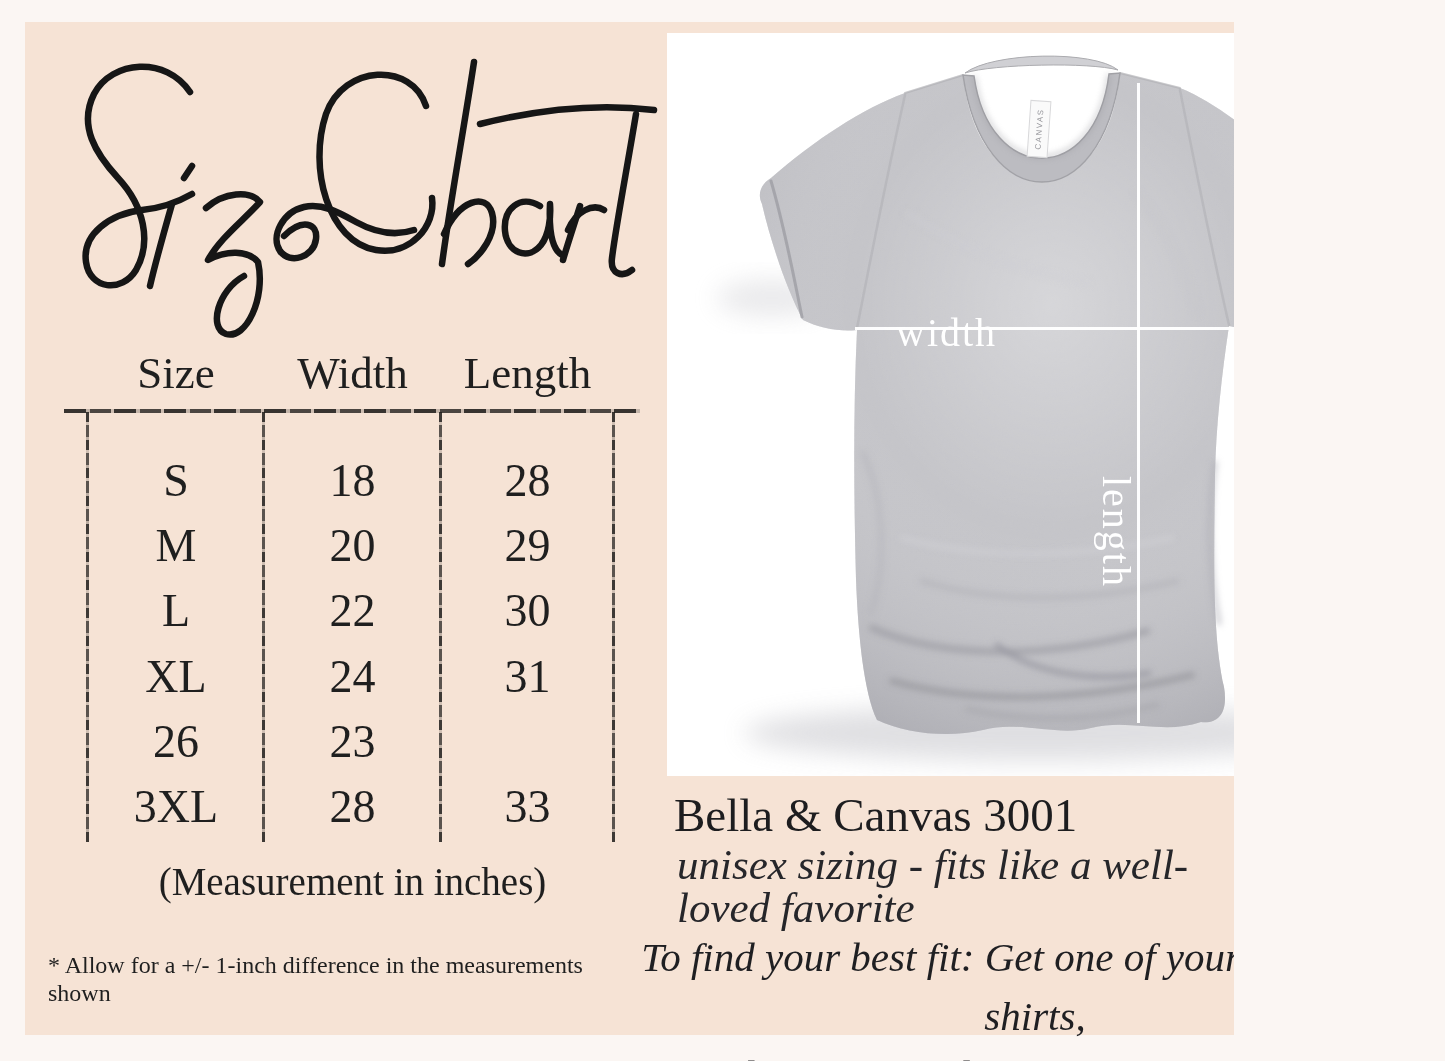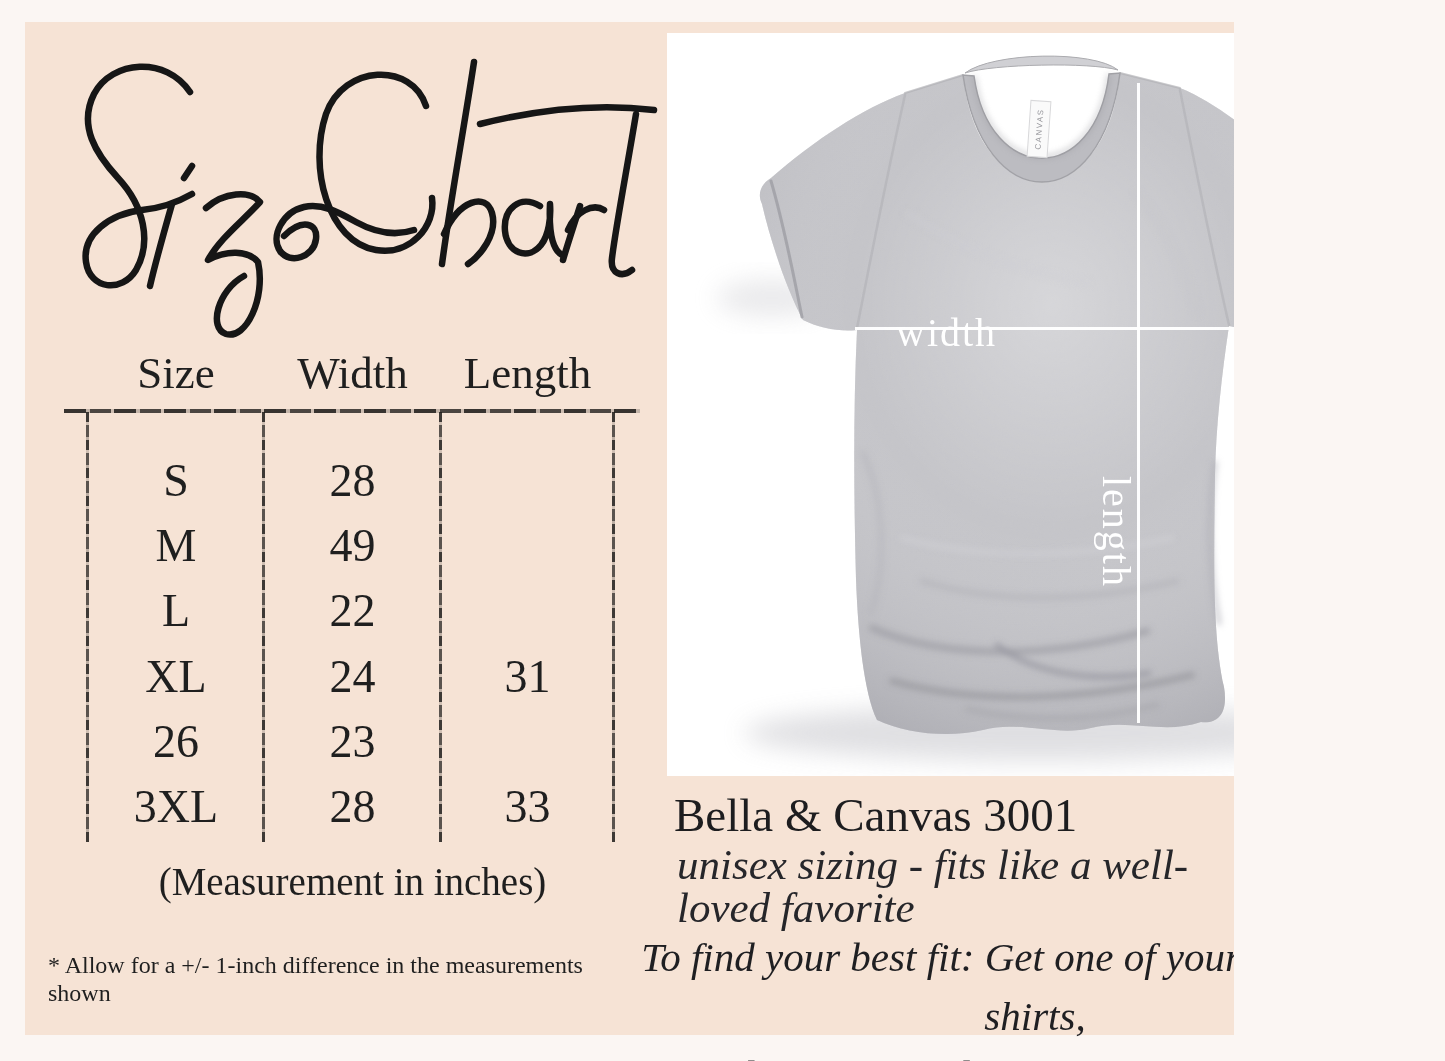--- a/index.html
+++ b/index.html
@@ -74,29 +74,32 @@
     </div>
     <div class="hrule"></div>
     <div class="vline v1"></div>
     <div class="vline v2"></div>
     <div class="vline v3"></div>
     <div class="vline v4"></div>
 
     <div class="tbody">
       <div class="trow">
         <div class="cell">S</div>
+        <div class="cell">18</div>
         <div class="cell">28</div>
       </div>
       <div class="trow">
         <div class="cell">M</div>
-        <div class="cell">49</div>
+        <div class="cell">20</div>
+        <div class="cell">29</div>
       </div>
       <div class="trow">
         <div class="cell">L</div>
         <div class="cell">22</div>
+        <div class="cell">30</div>
       </div>
       <div class="trow">
         <div class="cell">XL</div>
         <div class="cell">24</div>
         <div class="cell">31</div>
       </div>
       <div class="trow">
         <div class="cell">26</div>
         <div class="cell">23</div>
       </div>

